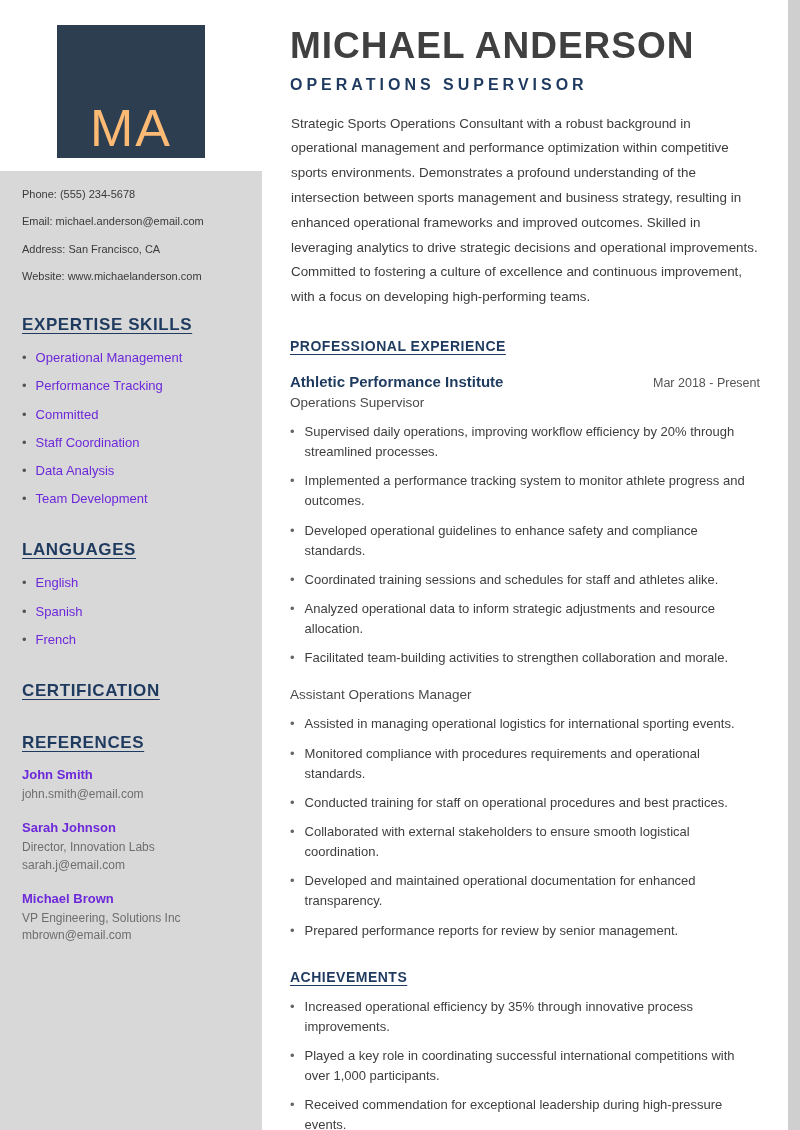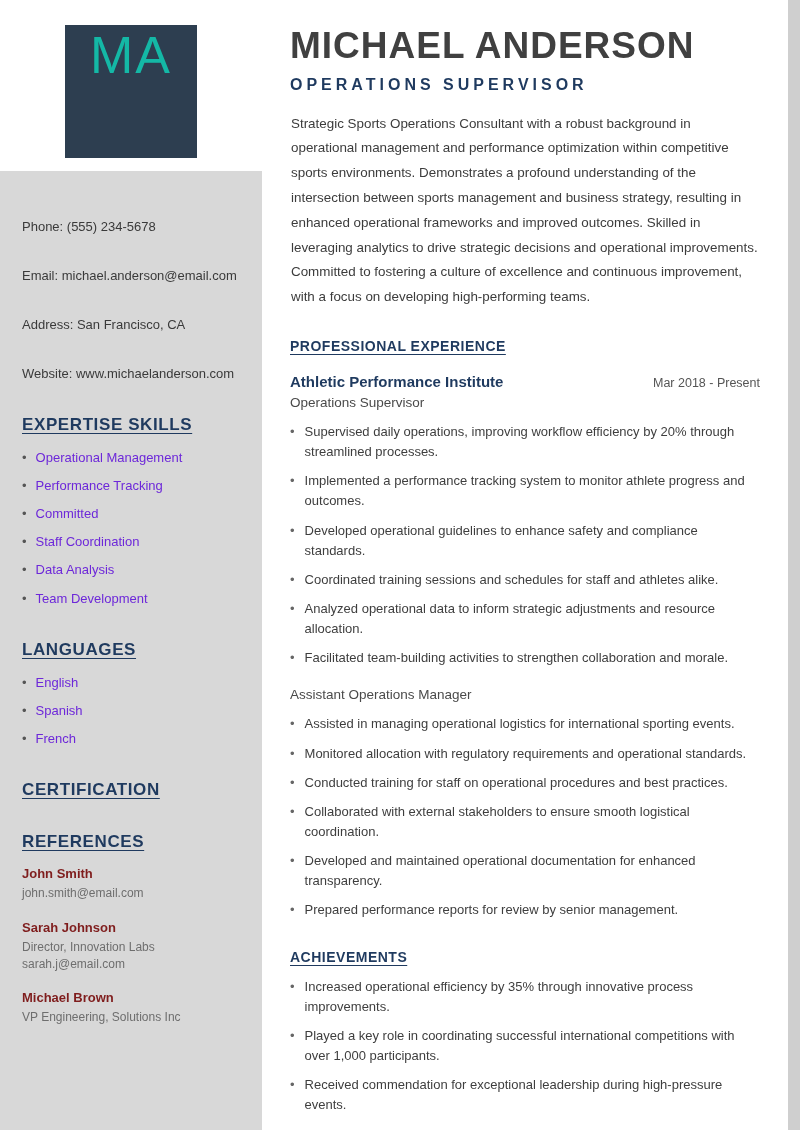--- a/index.html
+++ b/index.html
@@ -21,48 +21,48 @@
   .sidebar {
     width: 262px; min-width: 262px; height: 100%;
     background: var(--sidebar_bg, #d8d8d8);
   }
   .photo-wrap {
     background: #ffffff;
     padding: 25px 0 13px;
     display: flex; justify-content: center;
   }
   .monogram {
-    width: 132px; height: 133px;
+    width: 148px; height: 133px;
     background: var(--navy, #2d3e50);
-    color: #14b8a6;
-    display: flex; align-items: flex-start; justify-content: center;
+    color: #fdba74;
+    display: flex; align-items: flex-end; justify-content: center;
     font-size: 52px; letter-spacing: 2px; font-weight: 400;
   }
   .contact { padding: 16px 18px 0 22px; }
-  .contact-line { font-size: 13px; color: #3a3a3a; margin-bottom: 13px; line-height: 1.3; margin-top: 32px; }
+  .contact-line { font-size: 11px; color: #3a3a3a; margin-bottom: 13px; line-height: 1.3; }
 
   .side-section { padding: 0 18px 0 22px; margin-top: 32px; }
   .side-heading {
     margin: 0 0 14px;
     font-size: 17px; font-weight: bold;
     color: var(--heading, #1f3a5f);
     letter-spacing: 0.6px;
     text-decoration: underline;
     text-underline-offset: 3px;
   }
   .side-list { list-style: none; margin: 0; padding: 0; }
   .side-list li {
     display: flex; gap: 9px;
     font-size: 13px; color: #6d28d9;
     line-height: 1.4; margin-bottom: 10px;
   }
   .side-list li::before { content: "\2022"; color: #555; }
 
   .ref { margin-bottom: 17px; }
-  .ref-name { font-weight: bold; font-size: 13px; color: #7f1d1d; margin-bottom: 4px; }
+  .ref-name { font-weight: bold; font-size: 13px; color: #6d28d9; margin-bottom: 4px; }
   .ref-role, .ref-email { font-size: 12px; color: #6e6e6e; line-height: 1.45; }
 
   
   .main { flex: 1; padding: 26px 28px 0 28px; }
   .name {
     margin: 0;
     font-size: 37px; font-weight: bold;
     color: #404040; letter-spacing: 1px;
     line-height: 1.1;
   }
@@ -156,20 +156,21 @@
             <div class="ref-email">john.smith@email.com</div>
           </div>
           <div class="ref">
             <div class="ref-name">Sarah Johnson</div>
             <div class="ref-role">Director, Innovation Labs</div>
             <div class="ref-email">sarah.j@email.com</div>
           </div>
           <div class="ref">
             <div class="ref-name">Michael Brown</div>
             <div class="ref-role">VP Engineering, Solutions Inc</div>
+            <div class="ref-email">mbrown@email.com</div>
           </div>
         </div>
     </section>
 
   </aside>
 
   <main class="main">
 
     <h1 class="name">MICHAEL ANDERSON</h1>
     <h2 class="job-title-top">OPERATIONS SUPERVISOR</h2>
@@ -193,21 +194,21 @@
               <li>Coordinated training sessions and schedules for staff and athletes alike.</li>
               <li>Analyzed operational data to inform strategic adjustments and resource allocation.</li>
               <li>Facilitated team-building activities to strengthen collaboration and morale.</li>
             </ul>
           </article>
           <article class="job">
             <div class="job-role">Assistant Operations Manager</div>
             <ul class="main-list">
 
             <li>Assisted in managing operational logistics for international sporting events.</li>
-              <li>Monitored allocation with regulatory requirements and operational standards.</li>
+              <li>Monitored compliance with procedures requirements and operational standards.</li>
               <li>Conducted training for staff on operational procedures and best practices.</li>
               <li>Collaborated with external stakeholders to ensure smooth logistical coordination.</li>
               <li>Developed and maintained operational documentation for enhanced transparency.</li>
               <li>Prepared performance reports for review by senior management.</li>
             </ul>
           </article>
         </div>
     </section>
 
     <section class="achievements-section">

